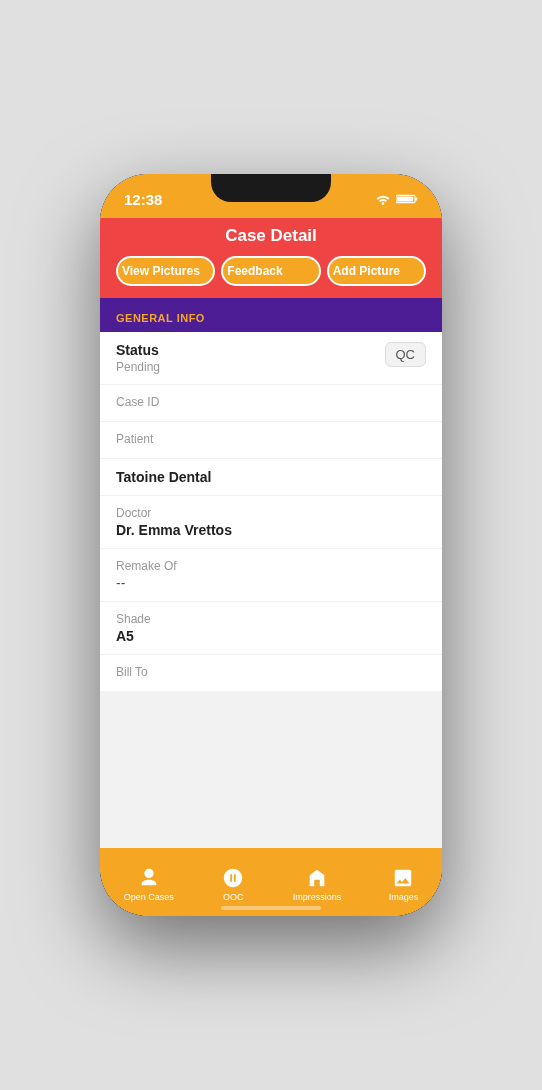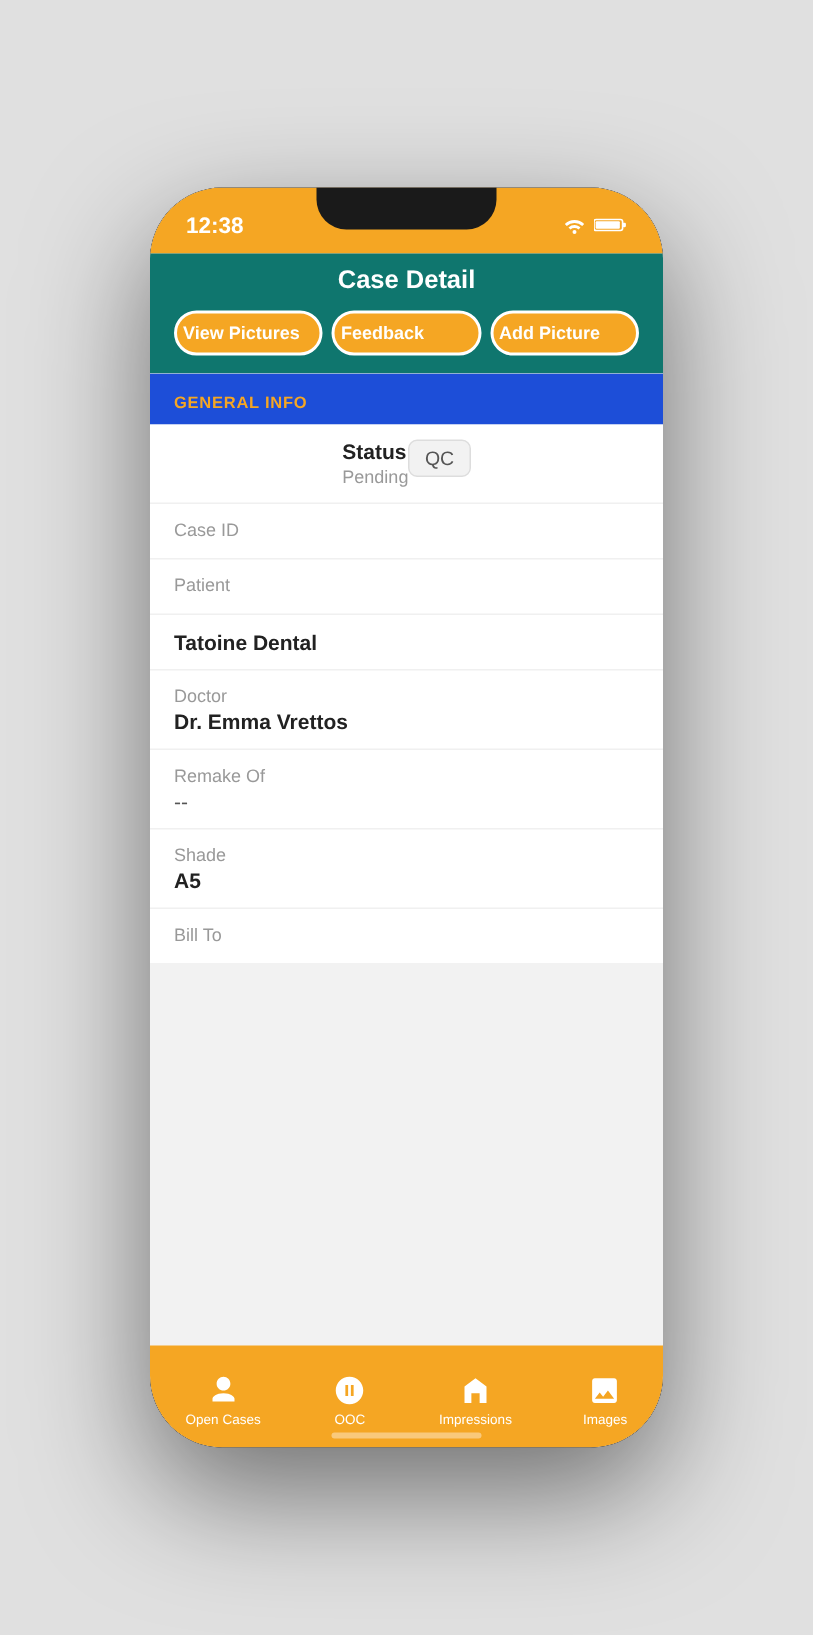--- a/index.html
+++ b/index.html
@@ -7,21 +7,21 @@
       background: #e0e0e0;
       display: flex;
       justify-content: center;
       align-items: center;
       min-height: 100vh;
       font-family: -apple-system, BlinkMacSystemFont, 'Helvetica Neue', Arial, sans-serif;
     }
 
     .phone-shell {
       width: 342px;
-      height: 840px;
+      height: 742px;
       background: #1a1a1a;
       border-radius: 48px;
       position: relative;
       box-shadow: 0 30px 80px rgba(0,0,0,0.5), inset 0 0 0 2px #333;
       overflow: hidden;
     }
 
     .phone-screen {
       position: absolute;
       top: 0; left: 0; right: 0; bottom: 0;
@@ -64,21 +64,21 @@
       transform: translateX(-50%);
       width: 120px;
       height: 28px;
       background: #1a1a1a;
       border-radius: 0 0 20px 20px;
       z-index: 10;
     }
 
     
     .header {
-      background: #0f766e;
+      background: #ef4444;
       padding: 8px 16px 12px;
       text-align: center;
       flex-shrink: 0;
     }
     .header-title {
       color: #fff;
       font-size: 17px;
       font-weight: 600;
       margin-bottom: 10px;
     }
@@ -101,21 +101,21 @@
 
     
     .content {
       flex: 1;
       overflow-y: auto;
       background: #f2f2f2;
     }
 
     .section-header {
       padding: 10px 16px 6px;
-      background: #1d4ed8;
+      background: #4c1d95;
     }
     .section-header-text {
       color: #F5A623;
       font-size: 11px;
       font-weight: 700;
       letter-spacing: 0.5px;
       text-transform: uppercase;
     }
 
     .info-card {
@@ -143,21 +143,21 @@
       font-weight: 600;
     }
     .info-value.light {
       font-weight: 400;
       color: #555;
     }
 
     
     .status-row {
       display: flex;
-      justify-content: center;
+      justify-content: space-between;
       align-items: flex-start;
       padding: 10px 16px;
       border-bottom: 1px solid #f0f0f0;
     }
     .status-left {}
     .status-label-bold {
       font-size: 14px;
       font-weight: 700;
       color: #222;
     }

